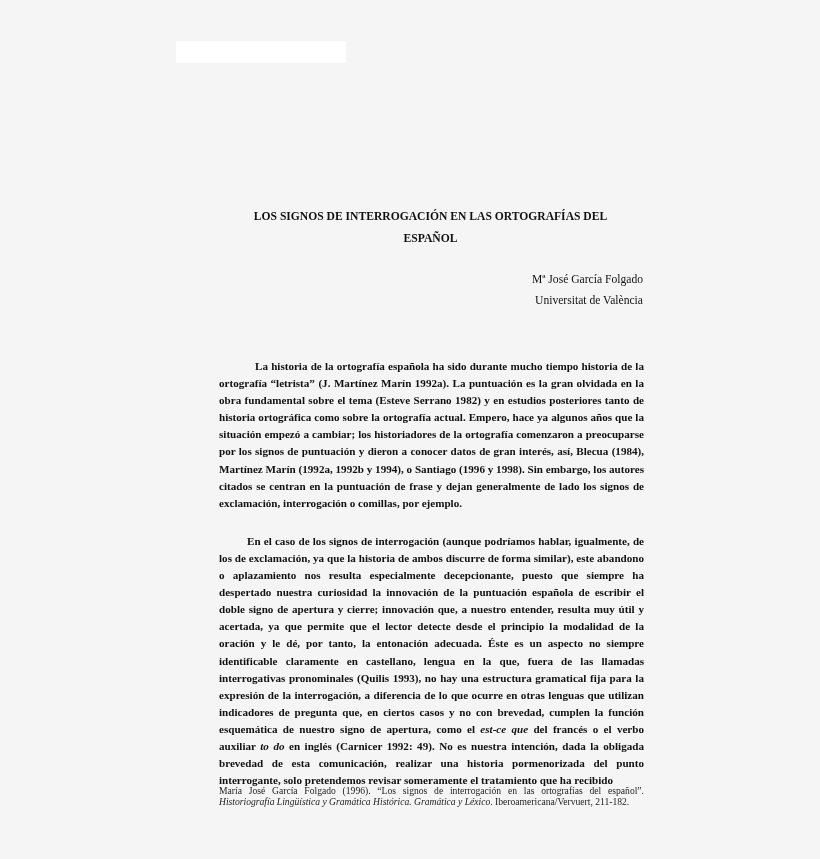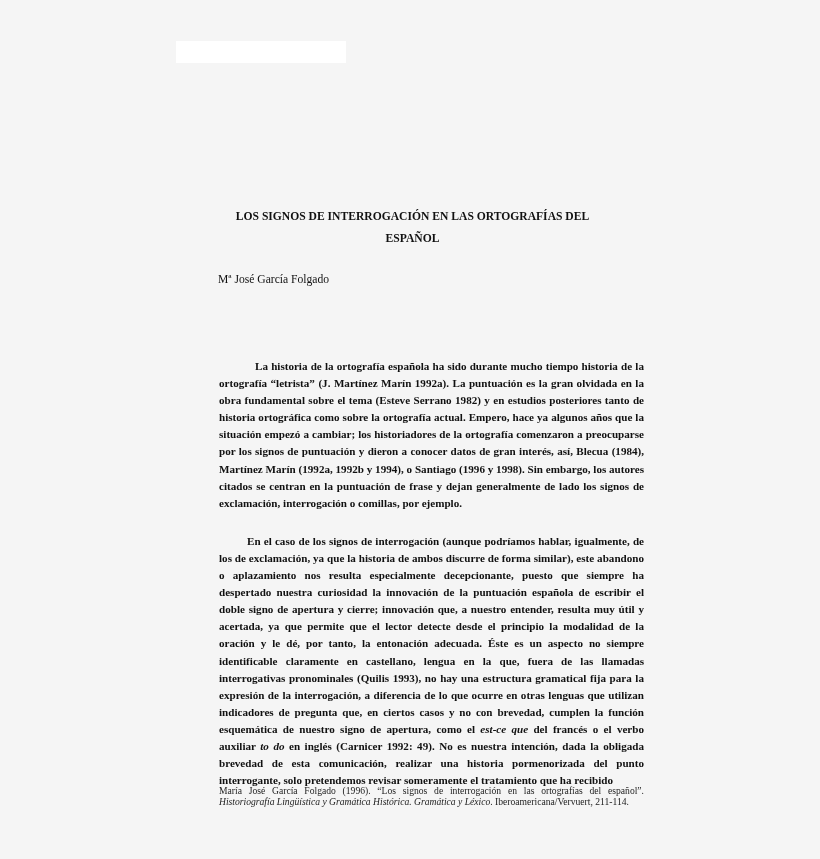--- a/index.html
+++ b/index.html
@@ -10,27 +10,27 @@
     overflow: hidden;
     font-family: "Liberation Serif", "DejaVu Serif", serif;
     color: #111;
   }
   .blank-box {
     position: absolute; left: 176px; top: 41px;
     width: 170px; height: 22px;
     background: #ffffff;
   }
   .title {
-    position: absolute; left: 200px; top: 206px; width: 425px;
+    position: absolute; left: 218px; top: 206px; width: 425px;
     text-align: center; font-weight: bold; font-size: 11.6px;
     line-height: 22px; letter-spacing: 0;
   }
   .author {
     position: absolute; left: 218px; top: 269px; width: 425px;
-    text-align: left; font-size: 11.6px; line-height: 21px;
+    text-align: right; font-size: 11.6px; line-height: 21px;
   }
   .body-text {
     position: absolute; left: 219px; top: 358px; width: 425px;
     font-size: 11.1px; line-height: 17.1px;
     text-align: justify;
   }
   .body-text p { margin: 0; text-indent: 36px; font-weight: bold; }
   .body-text p + p { margin-top: 21px; text-indent: 28px; }
   .footnote {
     position: absolute; left: 219px; top: 785px; width: 425px;
@@ -44,20 +44,21 @@
 
 <div class="blank-box"></div>
 
 <div class="title">
   <div>LOS SIGNOS DE INTERROGACIÓN EN LAS ORTOGRAFÍAS DEL</div>
   <div>ESPAÑOL</div>
 </div>
 
 <div class="author">
   <div>Mª José García Folgado</div>
+  <div>Universitat de València</div>
 </div>
 
 <div class="body-text">
   <p>La historia de la ortografía española ha sido durante mucho tiempo historia de la ortografía “letrista” (J. Martínez Marín 1992a). La puntuación es la gran olvidada en la obra fundamental sobre el tema (Esteve Serrano 1982) y en estudios posteriores tanto de historia ortográfica como sobre la ortografía actual. Empero, hace ya algunos años que la situación empezó a cambiar; los historiadores de la ortografía comenzaron a preocuparse por los signos de puntuación y dieron a conocer datos de gran interés, así, Blecua (1984), Martínez Marín (1992a, 1992b y 1994), o Santiago (1996 y 1998). Sin embargo, los autores citados se centran en la puntuación de frase y dejan generalmente de lado los signos de exclamación, interrogación o comillas, por ejemplo.</p>
   <p><span>En el caso de los signos de interrogación (aunque podríamos hablar, igualmente, de los de exclamación, ya que la historia de ambos discurre de forma similar), este abandono o aplazamiento nos resulta especialmente decepcionante, puesto que siempre ha despertado nuestra curiosidad la innovación de la puntuación española de escribir el doble signo de apertura y cierre; innovación que, a nuestro entender, resulta muy útil y acertada, ya que permite que el lector detecte desde el principio la modalidad de la oración y le dé, por tanto, la entonación adecuada. Éste es un aspecto no siempre identificable claramente en castellano, lengua en la que, fuera de las llamadas interrogativas pronominales (Quilis 1993), no hay una estructura gramatical fija para la expresión de la interrogación, a diferencia de lo que ocurre en otras lenguas que utilizan indicadores de pregunta que, en ciertos casos y no con brevedad, cumplen la función esquemática de nuestro signo de apertura, como el </span><em>est-ce que</em><span> del francés o el verbo auxiliar </span><em>to do</em><span> en inglés (Carnicer 1992: 49). No es nuestra intención, dada la obligada brevedad de esta comunicación, realizar una historia pormenorizada del punto interrogante, solo pretendemos revisar someramente el tratamiento que ha recibido</span></p>
 </div>
 
-<div class="footnote"><span>María José García Folgado (1996). “Los signos de interrogación en las ortografías del español”. </span><em>Historiografía Lingüística y Gramática Histórica. Gramática y Léxico</em><span>. Iberoamericana/Vervuert, 211-114.</span></div>
+<div class="footnote"><span>María José García Folgado (1996). “Los signos de interrogación en las ortografías del español”. </span><em>Historiografía Lingüística y Gramática Histórica. Gramática y Léxico</em><span>. Iberoamericana/Vervuert, 211-182.</span></div>
 
 </body></html>

